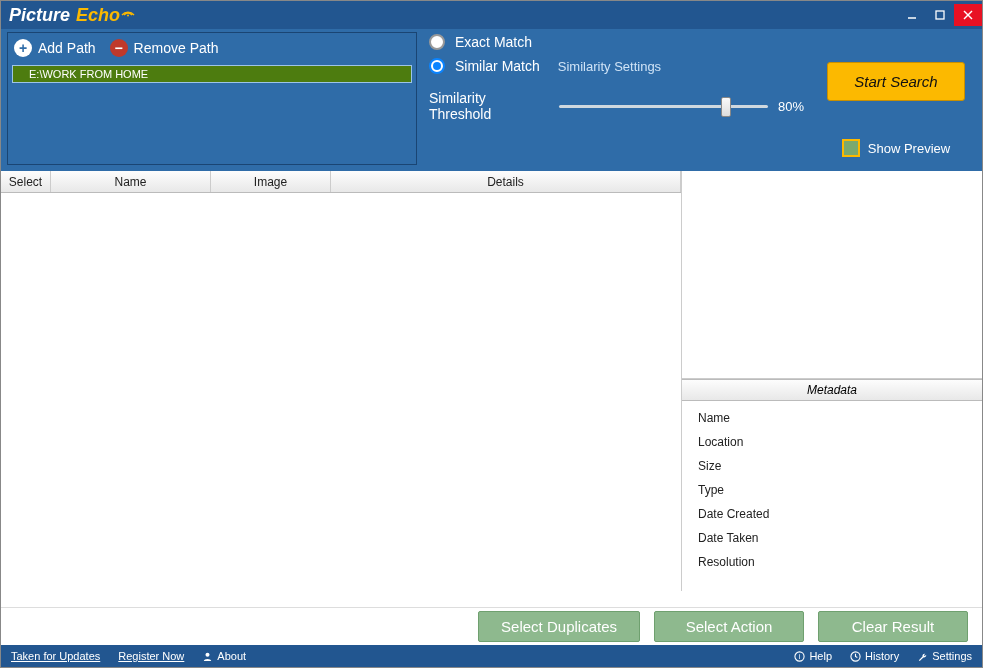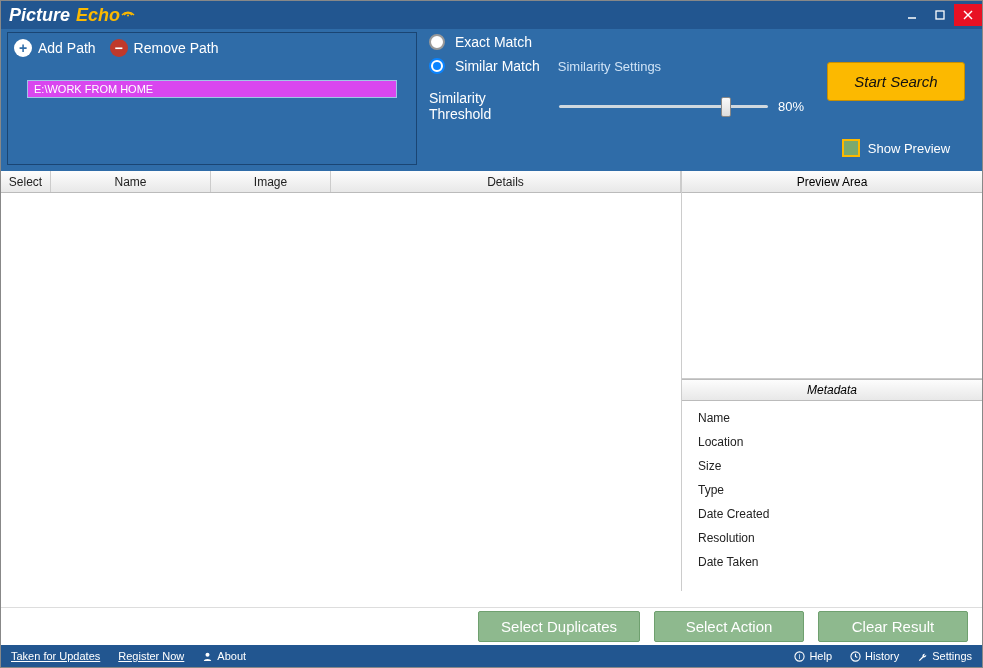--- a/index.html
+++ b/index.html
@@ -21,21 +21,21 @@
 
 
 .config { background: #2f6ca8; display: flex; padding: 3px 6px 6px 6px; gap: 12px; height: 142px; }
 .path-box { width: 410px; border: 1px solid #1a4573; background: #2f6ca8; display: flex; flex-direction: column; padding: 4px; }
 .path-btns { display: flex; gap: 14px; align-items: center; margin-bottom: 6px; padding: 2px 2px; }
 .pbtn { display: flex; align-items: center; gap: 6px; color: #fff; font-size: 14px; cursor: pointer; }
 .circle { width: 18px; height: 18px; border-radius: 50%; display: flex; align-items: center; justify-content: center; font-weight: bold; font-size: 14px; }
 .circle.plus { background: #fff; color: #2f6ca8; }
 .circle.minus { background: #c0392b; color: #fff; }
 .path-list { flex: 1; background: #2f6ca8; }
-.path-entry { background: #d946ef; border: 1px solid #9ec5e6; color: #fff; font-size: 11px; padding: 2px 6px; margin: 15px; }
+.path-entry { background: #4d7c0f; border: 1px solid #9ec5e6; color: #fff; font-size: 11px; padding: 2px 16px; margin: 0; }
 
 .scan-opts { flex: 1; color: #fff; font-size: 14px; display: flex; flex-direction: column; gap: 8px; padding-top: 2px; }
 .row { display: flex; align-items: center; gap: 10px; }
 .scanmode-label { font-size: 15px; margin-right: 6px; }
 .dropdown { width: 200px; height: 22px; background: linear-gradient(#fff,#eee); border: 1px solid #777; color: #222; font-size: 12px; padding: 0 20px 0 6px; display: flex; align-items: center; position: relative; }
 .dropdown::after { content: ""; position: absolute; right: 6px; top: 8px; border-left: 4px solid transparent; border-right: 4px solid transparent; border-top: 5px solid #555; }
 
 .radio { width: 16px; height: 16px; border-radius: 50%; border: 2px solid #fff; display: inline-flex; align-items: center; justify-content: center; margin-right: 6px; }
 .radio.checked::after { content: ""; width: 8px; height: 8px; border-radius: 50%; background: #0a84ff; }
 .radio.checked { border-color: #0a84ff; background: #fff; }
@@ -169,31 +169,30 @@
     <div class="left-panel">
       <div class="cols">
         <div class="col select">Select</div>
         <div class="col name">Name</div>
         <div class="col image">Image</div>
         <div class="col details">Details</div>
       </div>
       <div class="grid-body"></div>
     </div>
     <div class="right-panel">
-      <div class="rp-header">Preview Area</div>
       <div class="preview-box"></div>
       <div class="meta-header">Metadata</div>
       <div class="meta-body">
         <div>Name</div>
         <div>Location</div>
         <div>Size</div>
         <div>Type</div>
         <div>Date Created</div>
+        <div>Date Taken</div>
         <div>Resolution</div>
-        <div>Date Taken</div>
       </div>
     </div>
   </div>
 
   <div class="actions">
     <div class="abtn">Select Duplicates</div>
     <div class="abtn">Select Action</div>
     <div class="abtn">Clear Result</div>
   </div>
 

